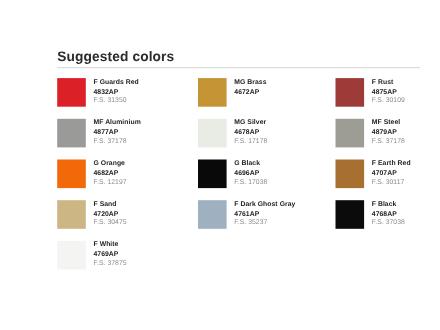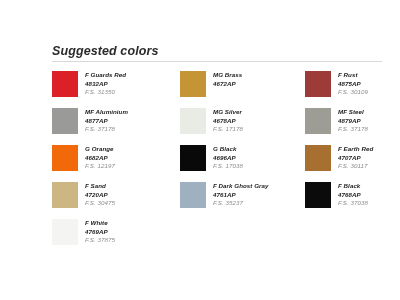--- a/index.html
+++ b/index.html
@@ -11,21 +11,20 @@
     height: 300px;
     background: #ffffff;
     font-family: "Liberation Sans", sans-serif;
     overflow: hidden;
   }
   #page {
     position: relative;
     width: 400px;
     height: 228px;
     background: #ffffff;
-    font-style: italic;
   }
   #panel {
     position: absolute;
     left: 52px;
     top: 44px;
     width: 330px;
   }
   #title {
     font-size: 12.5px;
     font-weight: bold;

